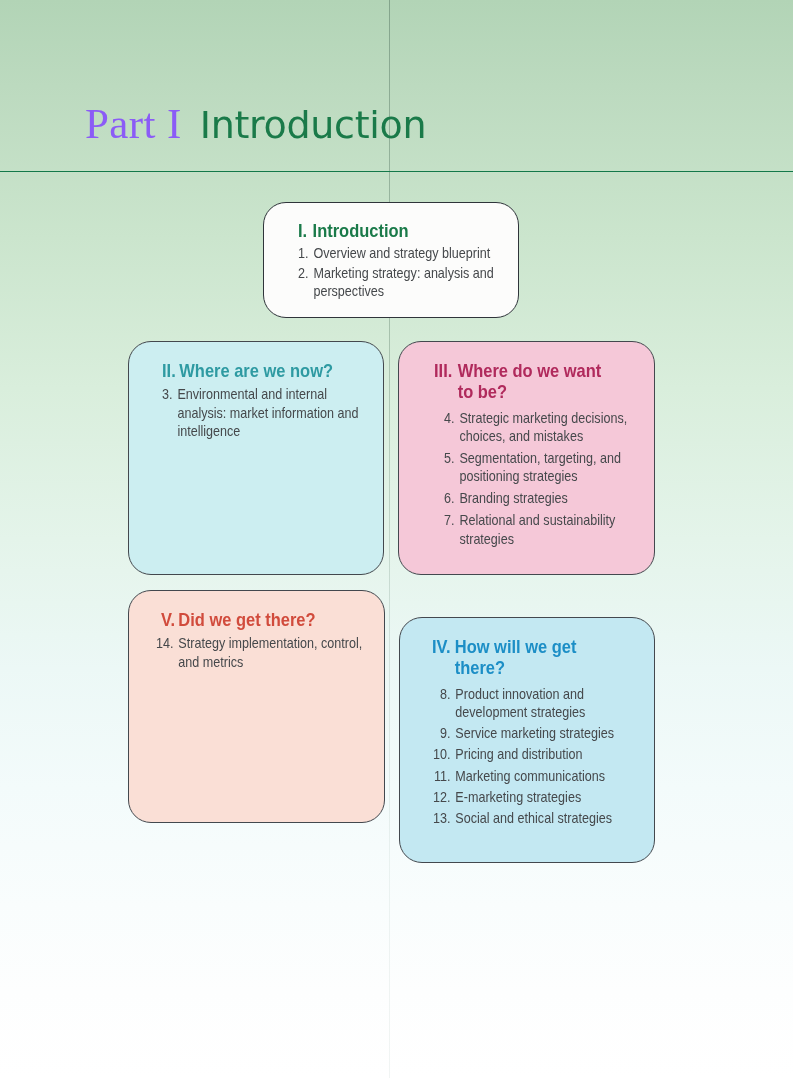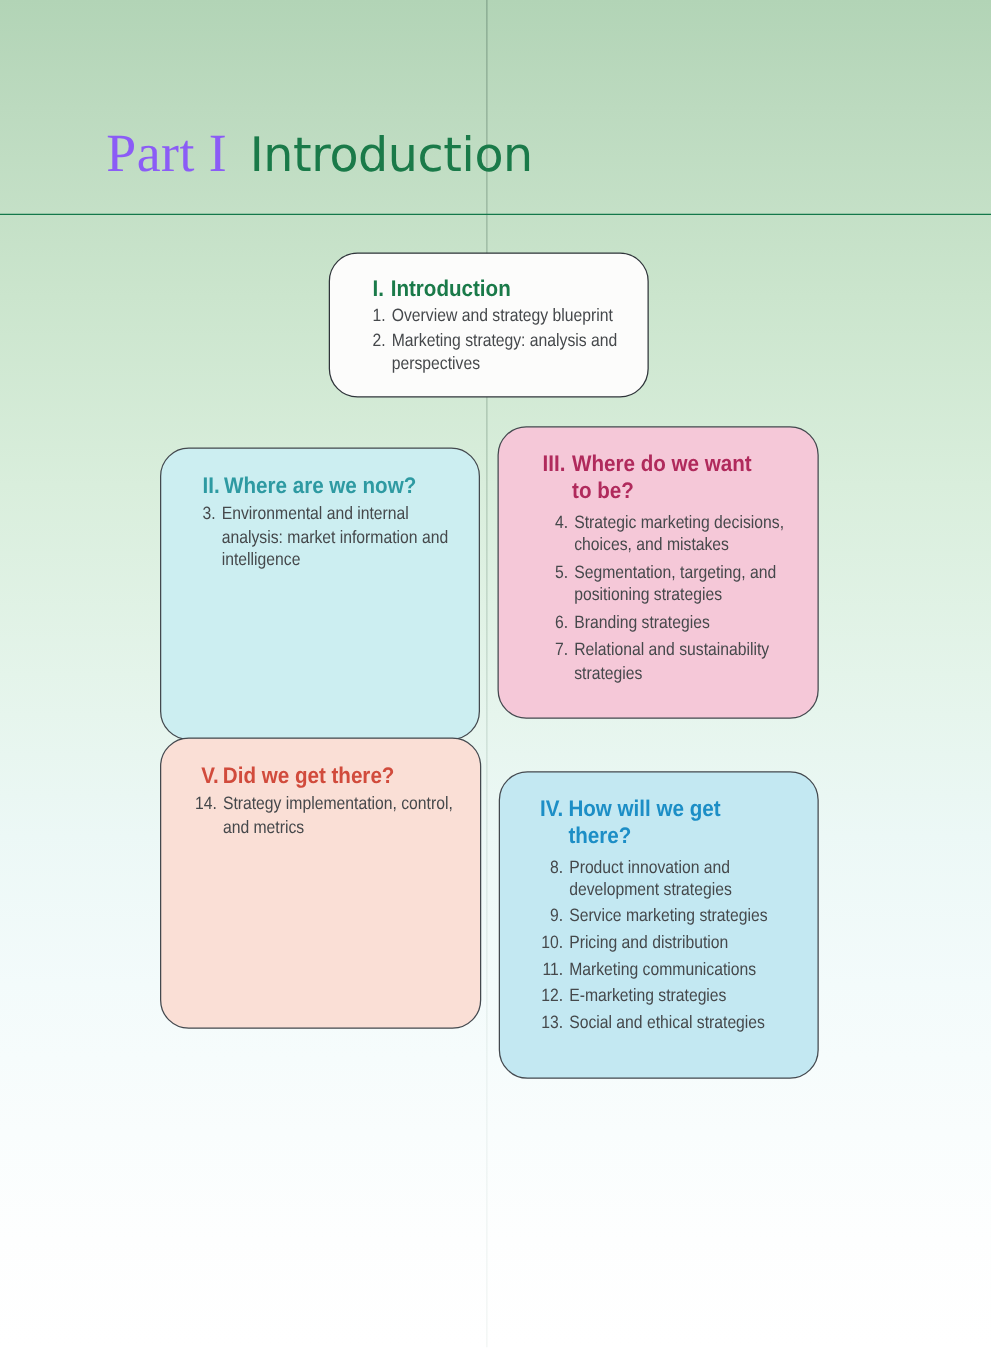--- a/index.html
+++ b/index.html
@@ -23,21 +23,21 @@
   .title{position:absolute;left:85px;top:99px;white-space:nowrap;}
   .title .p1{font-family:"Liberation Serif",serif;font-size:43px;color:#8b5cf6;letter-spacing:.4px;}
   .title .p2{font-family:"DejaVu Sans",sans-serif;font-size:38px;color:#1a7a49;
              letter-spacing:-.3px;margin-left:18px;}
 
   
   .box{position:absolute;border:1.15px solid #43484e;border-radius:23px;
        box-sizing:border-box;overflow:hidden;}
   .box .tex{position:absolute;inset:0;pointer-events:none;}
   .b1{left:263px;top:202px;width:256px;height:116px;background:#fcfcfb;border-color:#2f343a;}
-  .b2{left:128px;top:358px;width:256px;height:234px;background:#cceef1;}
+  .b2{left:128px;top:341px;width:256px;height:234px;background:#cceef1;}
   .b3{left:398px;top:341px;width:257px;height:234px;background:#f5c8d8;}
   .b5{left:128px;top:590px;width:257px;height:233px;background:#fadfd6;}
   .b4{left:399px;top:589px;width:256px;height:246px;background:#c3e8f2;margin-top:28px;}
 
   .bhead{position:absolute;font-family:"Liberation Sans",sans-serif;
          font-weight:bold;font-size:18.1px;line-height:21.3px;
          transform:scaleX(.91);transform-origin:0 0;display:flex;}
   .bhead .hnum{flex:0 0 auto;}
   .bhead .htxt{flex:1 1 auto;}
   .blist{position:absolute;font-family:"Liberation Sans",sans-serif;

